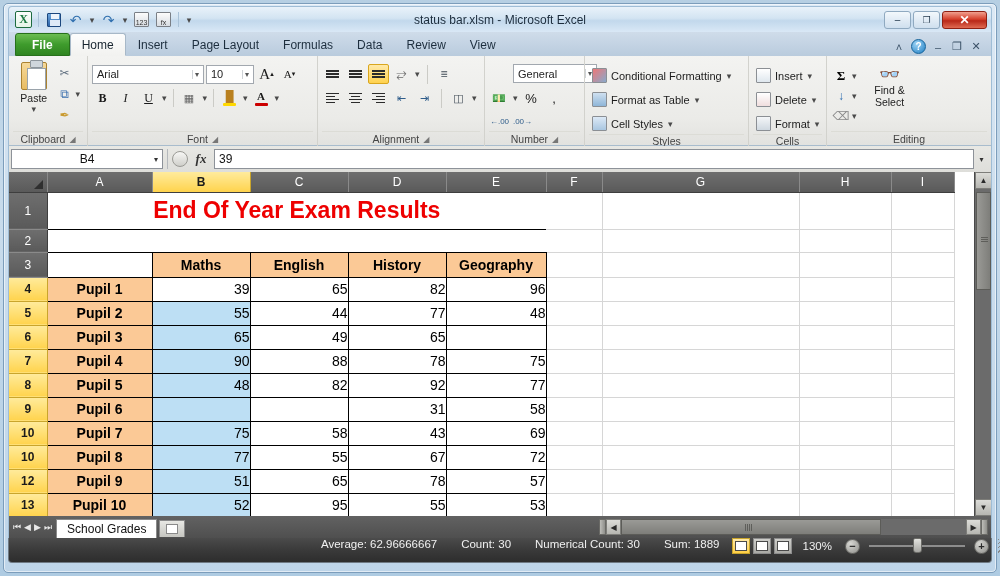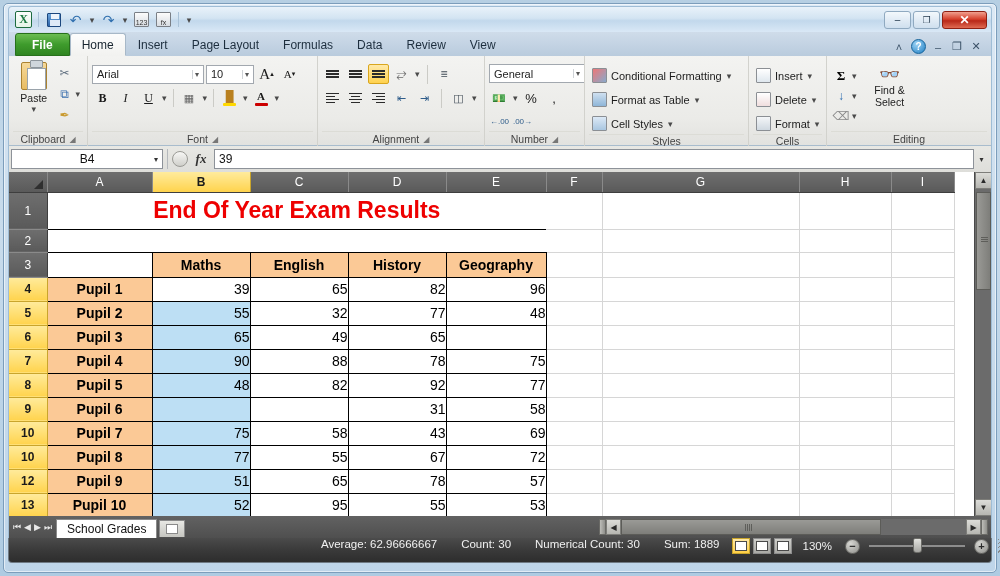--- a/index.html
+++ b/index.html
@@ -160,21 +160,21 @@
     width:21px;height:20px;display:flex;align-items:center;justify-content:center;
     font-size:12px;color:#1a1a1a;border:1px solid transparent;border-radius:2px;
   }
   .fbtn.serif { font-family:"Liberation Serif", serif; }
   .fbtn.on { background:linear-gradient(180deg,#ffe9a8,#ffd24f); border-color:#d9a61e; }
   .underbar { width:13px;height:3px;border-radius:1px; }
   .lines { display:flex;flex-direction:column;gap:1.5px;align-items:center;justify-content:center; }
   .lines i { display:block;height:1.5px;background:#2b2b2b; }
 
   
-  .numcombo { width:96px; }
+  .numcombo { width:84px;margin-left:24px; }
 
   
   .wbtn {
     display:flex; align-items:center; gap:4px; height:21px; font-size:11px;
     color:#1c1c1c; padding:0 3px;
   }
   .sq {
     width:15px;height:15px;border:1px solid #8b8f94;border-radius:1px;
     background:linear-gradient(180deg,#ffffff,#dfe5ea);
   }
@@ -404,20 +404,21 @@
           <span class="ico-macro">123</span>
         </div>
       <div class="qatbtn">
           <span class="ico-macro">fx</span>
         </div>
       <div class="qsep"></div>
       <div class="qatbtn" style="width:12px">
           <span class="arrowchar">▾</span>
         </div>
     </div>
+    <div id="title-text">status bar.xlsm  -  Microsoft Excel</div>
     <div id="wincontrols">
       <div class="wc">
           <span>–</span>
         </div>
       <div class="wc">
           <span style="font-size:9px">❐</span>
         </div>
       <div class="wc close">
           <span>✕</span>
         </div>
@@ -785,21 +786,21 @@
         <td class="cell datacell">96</td>
         <td class="cell gl"></td>
         <td class="cell gl"></td>
         <td class="cell gl"></td>
         <td class="cell gl"></td>
       </tr>
       <tr style="height:24px">
         <td class="rhead sel">5</td>
         <td class="cell namecell">Pupil 2</td>
         <td class="cell datacell selcol">55</td>
-        <td class="cell datacell">32</td>
+        <td class="cell datacell">44</td>
         <td class="cell datacell">77</td>
         <td class="cell datacell">48</td>
         <td class="cell gl"></td>
         <td class="cell gl"></td>
         <td class="cell gl"></td>
         <td class="cell gl"></td>
       </tr>
       <tr style="height:24px">
         <td class="rhead sel">6</td>
         <td class="cell namecell">Pupil 3</td>

